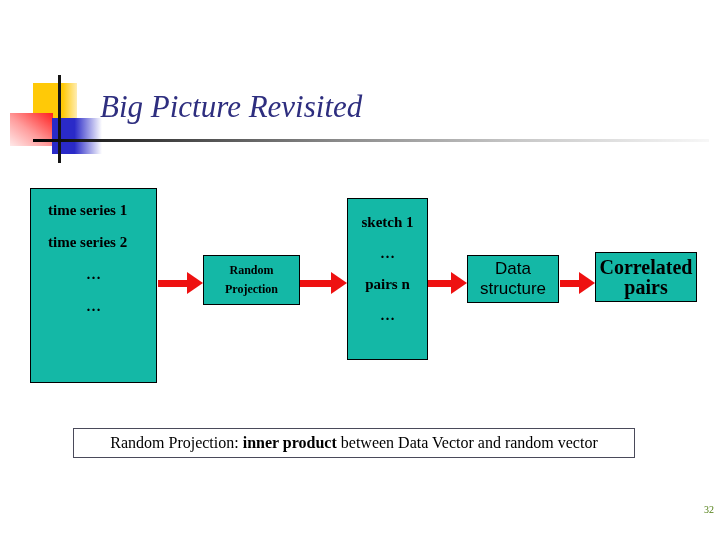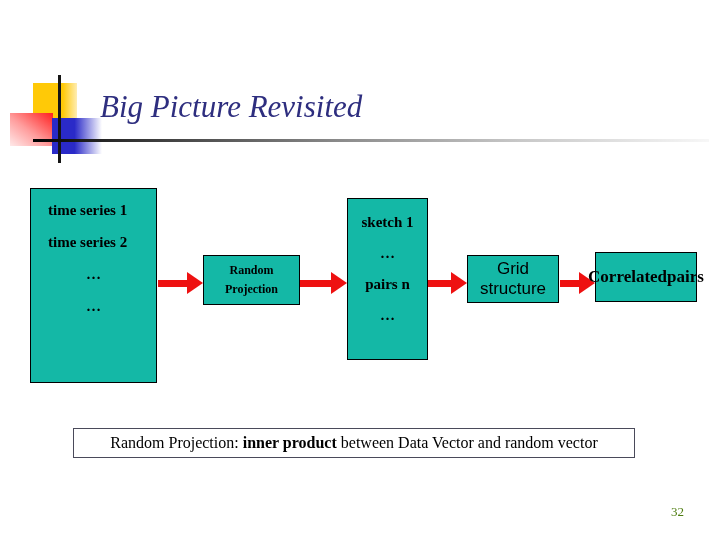--- a/index.html
+++ b/index.html
@@ -29,39 +29,39 @@
     padding-left:17px;}
   .ts-item.dots{padding-left:0;text-align:center;}
   .sk-box{left:347px;top:198px;width:81px;height:162px;padding-top:8px;}
   .sk-item{height:31px;line-height:31px;font-weight:bold;font-size:15px;color:#000;text-align:center;}
   .rp-box{left:203px;top:255px;width:97px;height:50px;display:flex;flex-direction:column;
     align-items:center;justify-content:center;font-weight:bold;font-size:12px;line-height:19px;
     text-align:center;color:#000;}
   .grid-box{left:467px;top:255px;width:92px;height:48px;display:flex;flex-direction:column;
     align-items:center;justify-content:center;font-family:"Liberation Sans",sans-serif;
     font-size:17px;line-height:20px;font-weight:400;text-align:center;color:#000;}
-  .cp-box{left:595px;top:252px;width:102px;height:50px;display:flex;flex-direction:row;
-    align-items:center;justify-content:center;font-weight:bold;font-size:17px;line-height:20px;
+  .cp-box{left:595px;top:252px;width:102px;height:50px;display:flex;flex-direction:column;
+    align-items:center;justify-content:center;font-weight:bold;font-size:20px;line-height:20px;
     text-align:center;color:#000;}
   
   .arrow{position:absolute;top:272px;height:22px;display:flex;align-items:center;}
   .arrow .shaft{height:7px;background:#ee1111;}
   .arrow .head{width:0;height:0;border-top:11px solid transparent;
     border-bottom:11px solid transparent;border-left:16px solid #ee1111;}
   .arrow1{left:158px;} .arrow1 .shaft{width:29px;}
   .arrow2{left:300px;} .arrow2 .shaft{width:31px;}
   .arrow3{left:428px;} .arrow3 .shaft{width:23px;}
   .arrow4{left:560px;} .arrow4 .shaft{width:19px;}
   
   .caption-box{position:absolute;left:73px;top:428px;width:562px;height:30px;
     border:1px solid #4a4a5a;box-sizing:border-box;text-align:center;line-height:28px;
     font-size:16px;color:#000;white-space:nowrap;font-family:Liberation Serif, serif;}
   .caption-box b{font-weight:bold;}
   
-  .page-num{position:absolute;left:671px;top:504px;font-size:13px;color:#4d7c0f;}
+  .page-num{position:absolute;left:704px;top:504px;font-size:10px;color:#4d7c0f;}
 </style>
 </head>
 <body>
 
 <div class="slide">
 
   <div class="sq sq-yellow"></div>
   <div class="sq sq-red"></div>
   <div class="sq sq-blue"></div>
   <div class="vline"></div>
@@ -97,21 +97,21 @@
     <div class="sk-item">pairs n</div>
     <div class="sk-item">…</div>
   </div>
 
   <div class="arrow arrow3">
     <div class="shaft"></div>
     <div class="head"></div>
   </div>
 
   <div class="dbox grid-box">
-    <span>Grid</span>
+    <span>Data</span>
     <span>structure</span>
   </div>
 
   <div class="arrow arrow4">
     <div class="shaft"></div>
     <div class="head"></div>
   </div>
 
   <div class="dbox cp-box">
     <span>Correlated</span>

